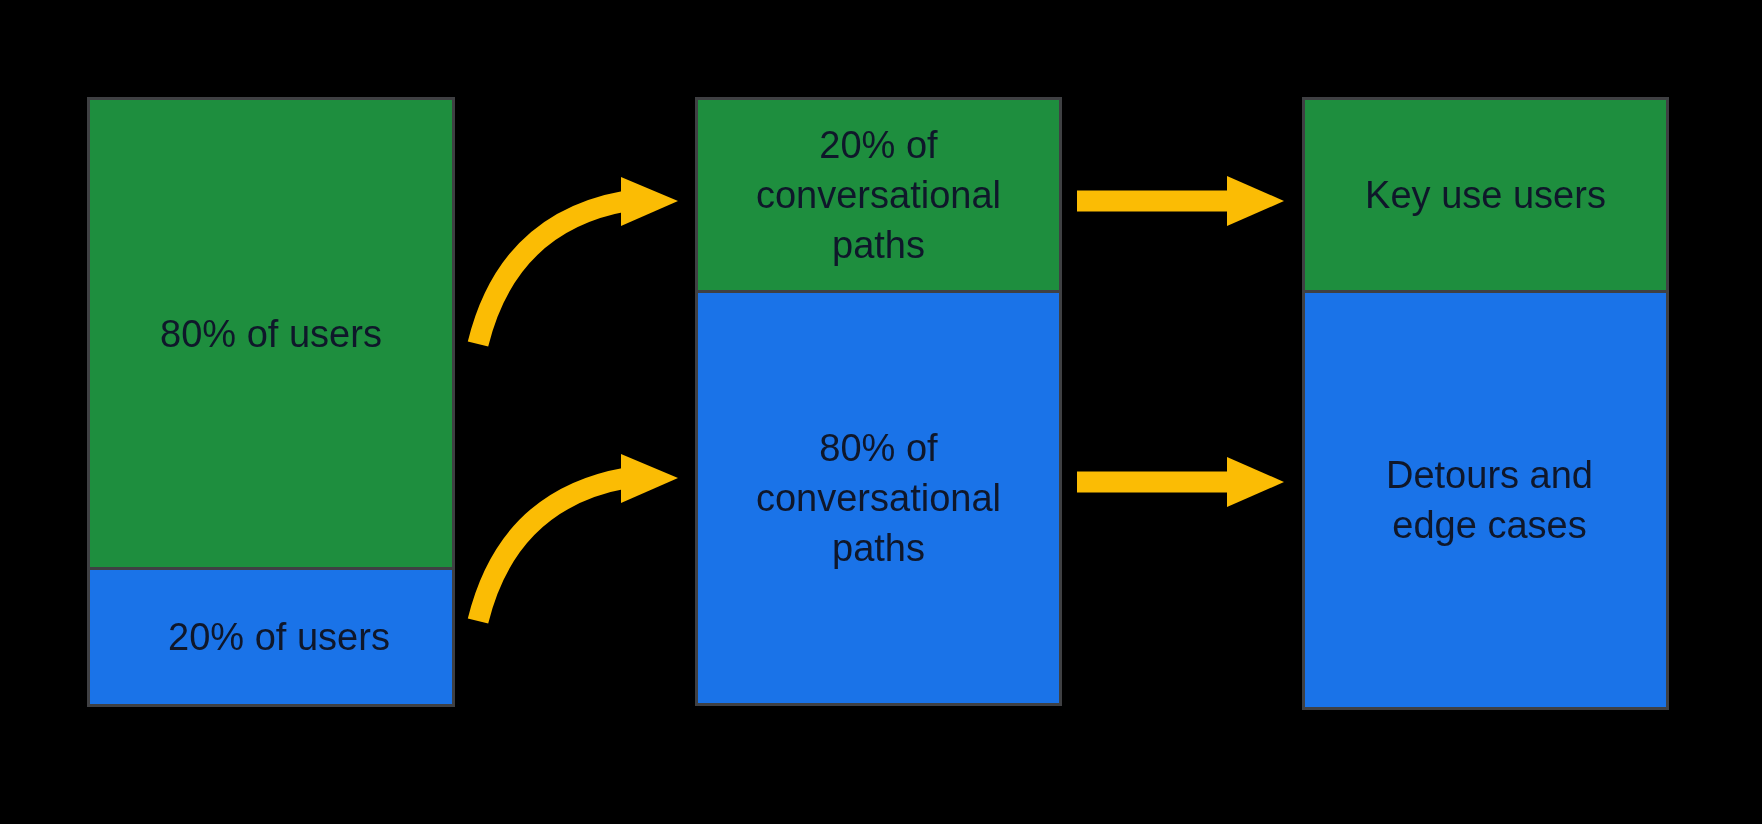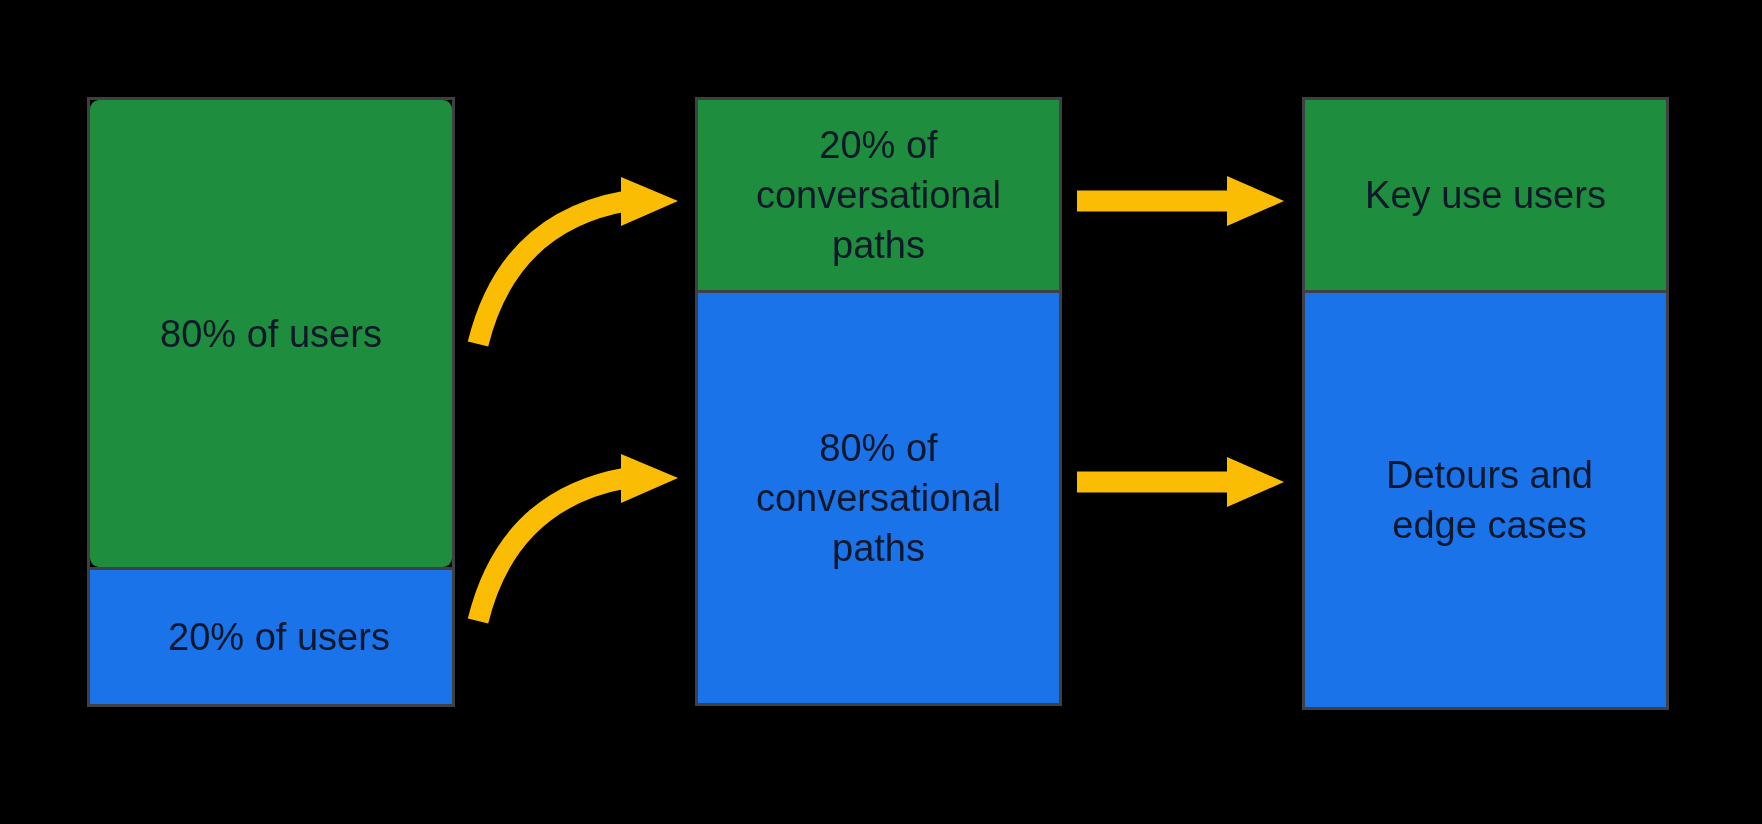--- a/index.html
+++ b/index.html
@@ -28,21 +28,21 @@
 
   .segment {
     box-sizing: border-box;
     display: flex;
     align-items: center;
     justify-content: center;
     overflow: hidden;
   }
   .segment.lower { border-top: 3px solid #3F4043; }
 
-  .col-users   .segment.upper { height: 467px; border-radius: 9px; }
+  .col-users   .segment.upper { height: 467px; }
   .col-users   .segment.lower { flex: 1; }
   .col-paths   .segment.upper { height: 190px; }
   .col-paths   .segment.lower { flex: 1; }
   .col-results .segment.upper { height: 190px; }
   .col-results .segment.lower { flex: 1; padding-left: 8px; }
 
   .seg-label {
     color: #0f172a;
     font-size: 38px;
     line-height: 50px;

